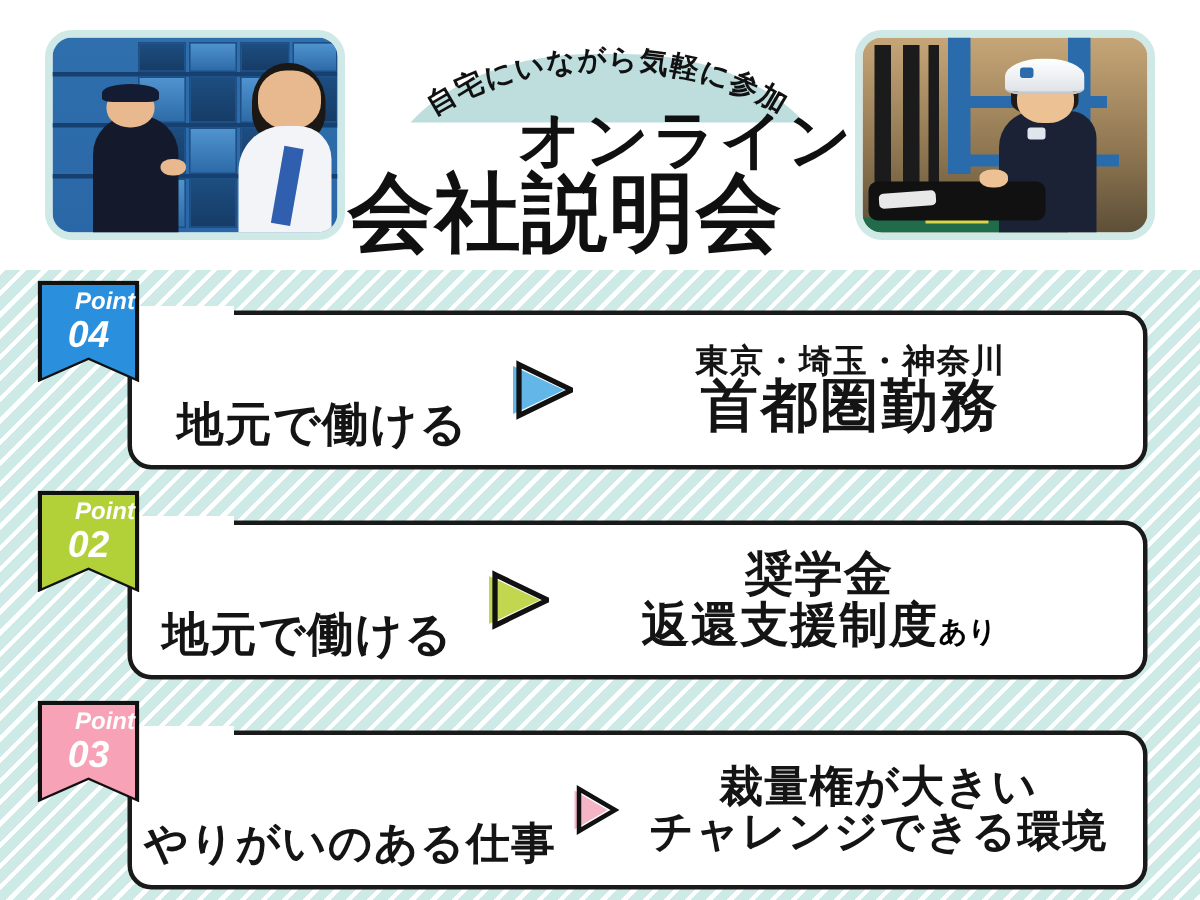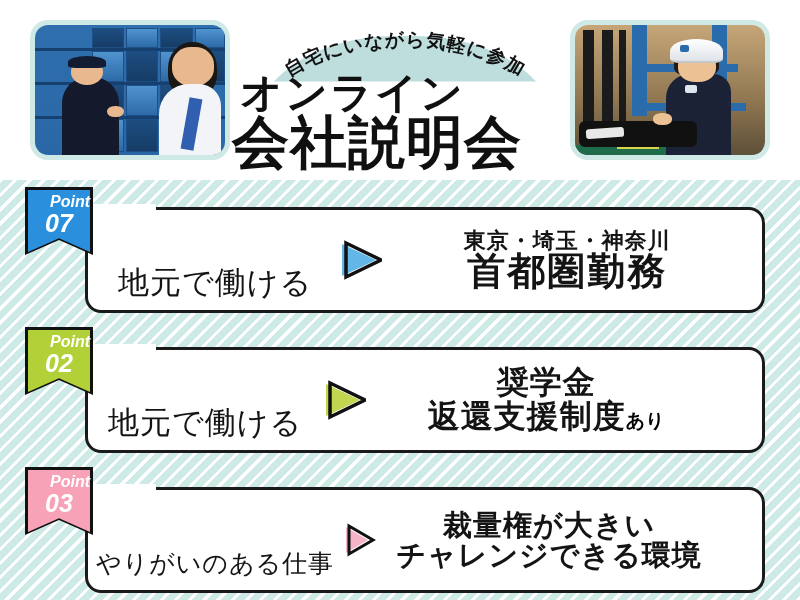--- a/index.html
+++ b/index.html
@@ -177,21 +177,21 @@
     font-family: "Liberation Sans", "DejaVu Sans", sans-serif;
     font-weight: bold;
     font-size: 19px;
     fill: #111111;
     letter-spacing: 1px;
   }
   .title-line1 {
     position: absolute;
     left: 0; top: 58px;
     width: 330px;
-    text-align: left;
+    text-align: right;
     font-size: 42px;
     font-weight: bold;
     color: #101010;
     letter-spacing: 2px;
     line-height: 1;
     white-space: nowrap;
   }
   .title-line2 {
     position: absolute;
     left: -8px; top: 100px;
@@ -287,21 +287,21 @@
   }
 
   .card-inner {
     position: absolute;
     left: 0; top: 0; right: 0; bottom: 0;
     display: flex;
     align-items: center;
   }
   .left-text {
     font-size: 31px;
-    font-weight: normal;
+    font-weight: bold;
     color: #141414;
     white-space: nowrap;
     letter-spacing: 1px;
     margin-top: 46px;
   }
   .arrow {
     position: relative;
     width: 46px;
     height: 44px;
     flex: none;
@@ -432,21 +432,21 @@
             <div class="rt-small">東京・埼玉・神奈川</div>
             <div class="rt-big">首都圏勤務</div>
           </div>
         </div>
       </div>
       <div class="card-notch" style="left:82px;top:24px;width:74px;height:10px"></div>
       <div class="ribbon" style="left:28px;top:10px">
         <div class="ribbon-border"></div>
         <div class="ribbon-shape ribbon-fill" style="background:#2a8fdd"></div>
         <div class="ribbon-label">Point</div>
-        <div class="ribbon-num">07</div>
+        <div class="ribbon-num">04</div>
       </div>
     </div>
 
     <div class="point-block" style="top:140px;height:140px">
       <div class="card" style="top:27px;height:106px">
         <div class="card-inner">
           <div class="left-text" style="margin-left:20px">地元で働ける</div>
           <div class="arrow" style="margin-left:18px">
             <svg width="46" height="44" viewBox="0 0 46 44" xmlns="http://www.w3.org/2000/svg">
               <polygon points="6,6 40,22 6,38" fill="#c3d64f"></polygon>
@@ -466,21 +466,21 @@
         <div class="ribbon-border"></div>
         <div class="ribbon-shape ribbon-fill" style="background:#b2d139"></div>
         <div class="ribbon-label">Point</div>
         <div class="ribbon-num">02</div>
       </div>
     </div>
 
     <div class="point-block" style="top:280px;height:140px">
       <div class="card" style="top:27px;height:106px">
         <div class="card-inner">
-          <div class="left-text" style="margin-left:8px;font-size:25px">やりがいのある仕事</div>
+          <div class="left-text" style="margin-left:8px;font-size:29px">やりがいのある仕事</div>
           <div class="arrow" style="margin-left:8px;width:34px">
             <svg width="34" height="44" viewBox="0 0 34 44" xmlns="http://www.w3.org/2000/svg">
               <polygon points="4,9 26,22 4,35" fill="#f5b5c6"></polygon>
               <polygon points="7,8 31,22 7,36" fill="none" stroke="#111111" stroke-width="3" stroke-linejoin="miter"></polygon>
             </svg>
           </div>
           <div class="right-text" style="margin-left:8px;width:330px">
             <div class="rt-mid" style="font-size:29px">裁量権が大きい</div>
             <div class="rt-mid" style="font-size:29px">チャレンジできる環境</div>
           </div>

